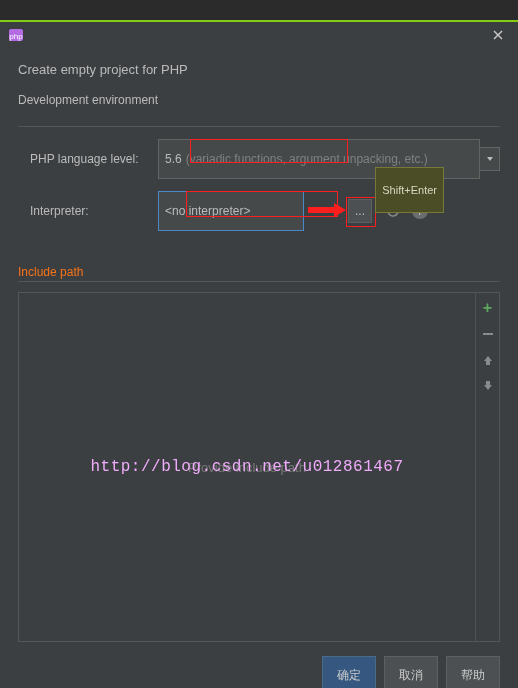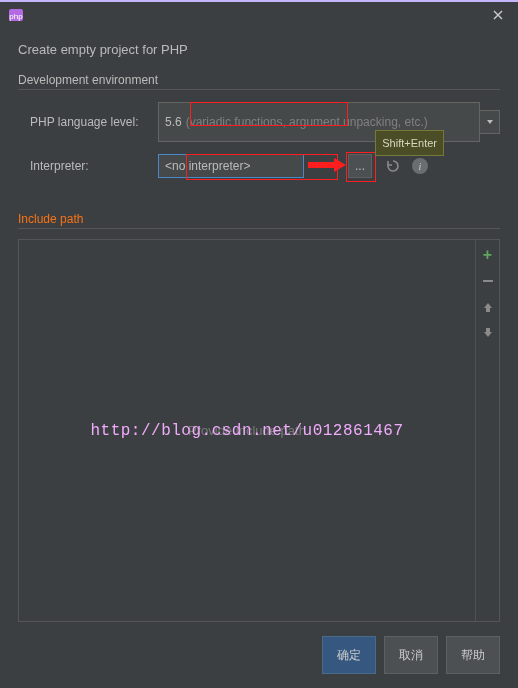--- a/index.html
+++ b/index.html
@@ -9,25 +9,26 @@
     background: #2b2b2b;
     color: #bbbbbb;
     width: 518px;
     height: 688px;
     overflow: hidden;
     position: relative;
   }
   .titlebar {
     height: 28px;
     background: #3c3f41;
-    border-top: 2px solid #c4b5fd;
+    border-top: 2px solid #84cc16;
     display: flex;
     align-items: center;
     padding: 0 8px;
     justify-content: space-between;
+    margin-top: 20px;
   }
   .titlebar-left { display: flex; align-items: center; gap: 6px; }
   .app-icon {
     width: 16px; height: 16px;
     display: inline-flex; align-items: center; justify-content: center;
   }
   .title-text { color: #dddddd; font-size: 12px; }
   .title-close {
     width: 24px; height: 20px;
     display: flex; align-items: center; justify-content: center;
@@ -44,21 +45,21 @@
   }
   .instruction {
     color: #bbbbbb;
     font-size: 13px;
     margin-bottom: 16px;
   }
 
   .group-title {
     color: #bbbbbb;
     font-size: 12px;
-    margin-bottom: 2px;
+    margin-bottom: 19px;
   }
   .group-sep {
     height: 1px;
     background: #555555;
     margin-bottom: 12px;
   }
 
   .form-row {
     display: flex;
     align-items: center;
@@ -98,21 +99,21 @@
     position: absolute;
     border: 1px solid #ff1e1e;
     pointer-events: none;
   }
 
   .interp-row { display: flex; align-items: center; }
   .interp-label { width: 140px; padding-left: 12px; color: #bbbbbb; }
 
   .interp-box {
     width: 146px;
-    height: 24px;
+    height: 40px;
     background: #45494a;
     border: 1px solid #4a88c7;
     display: flex; align-items: center;
     padding: 0 6px;
     color: #bbbbbb;
   }
   .red-interp {
     position: absolute;
     border: 1px solid #ff1e1e;
     pointer-events: none;
@@ -149,21 +150,21 @@
   }
 
   .tooltip {
     position: absolute;
     top: -24px;
     right: 56px;
     background: #4a4d25;
     border: 1px solid #77793a;
     color: #d8d8c0;
     font-size: 11px;
-    padding: 6px 6px;
+    padding: 16px 6px;
     white-space: nowrap;
     z-index: 10;
   }
 
   .include-row { margin-top: 22px; display: flex; flex-direction: column; flex: 1; min-height: 0; }
   .include-title { color: #f97316; margin-bottom: 2px; }
   .inc-sep { height: 1px; background: #555555; margin-bottom: 10px; }
 
   .include-body {
     flex: 1;

